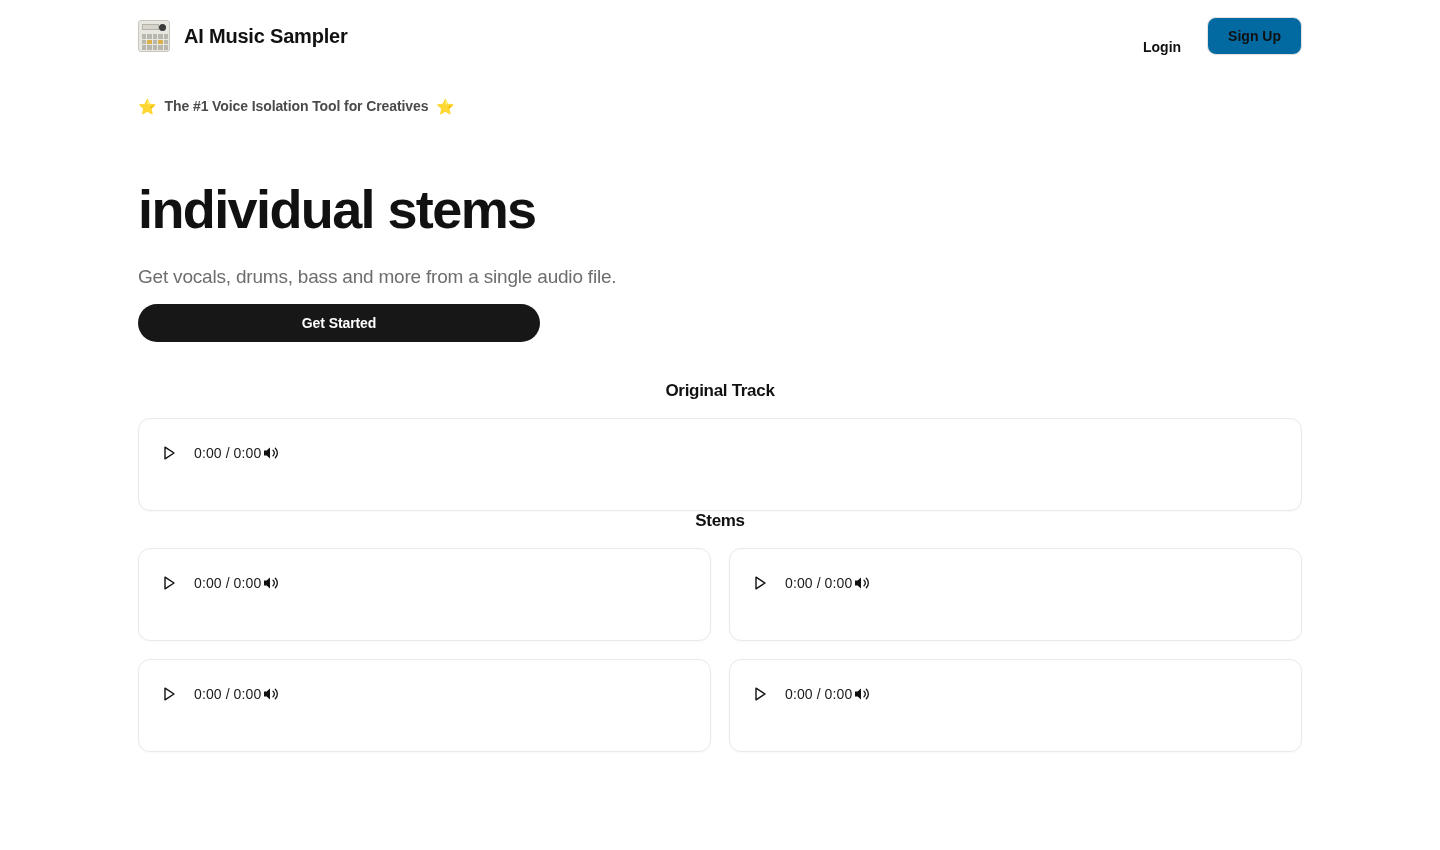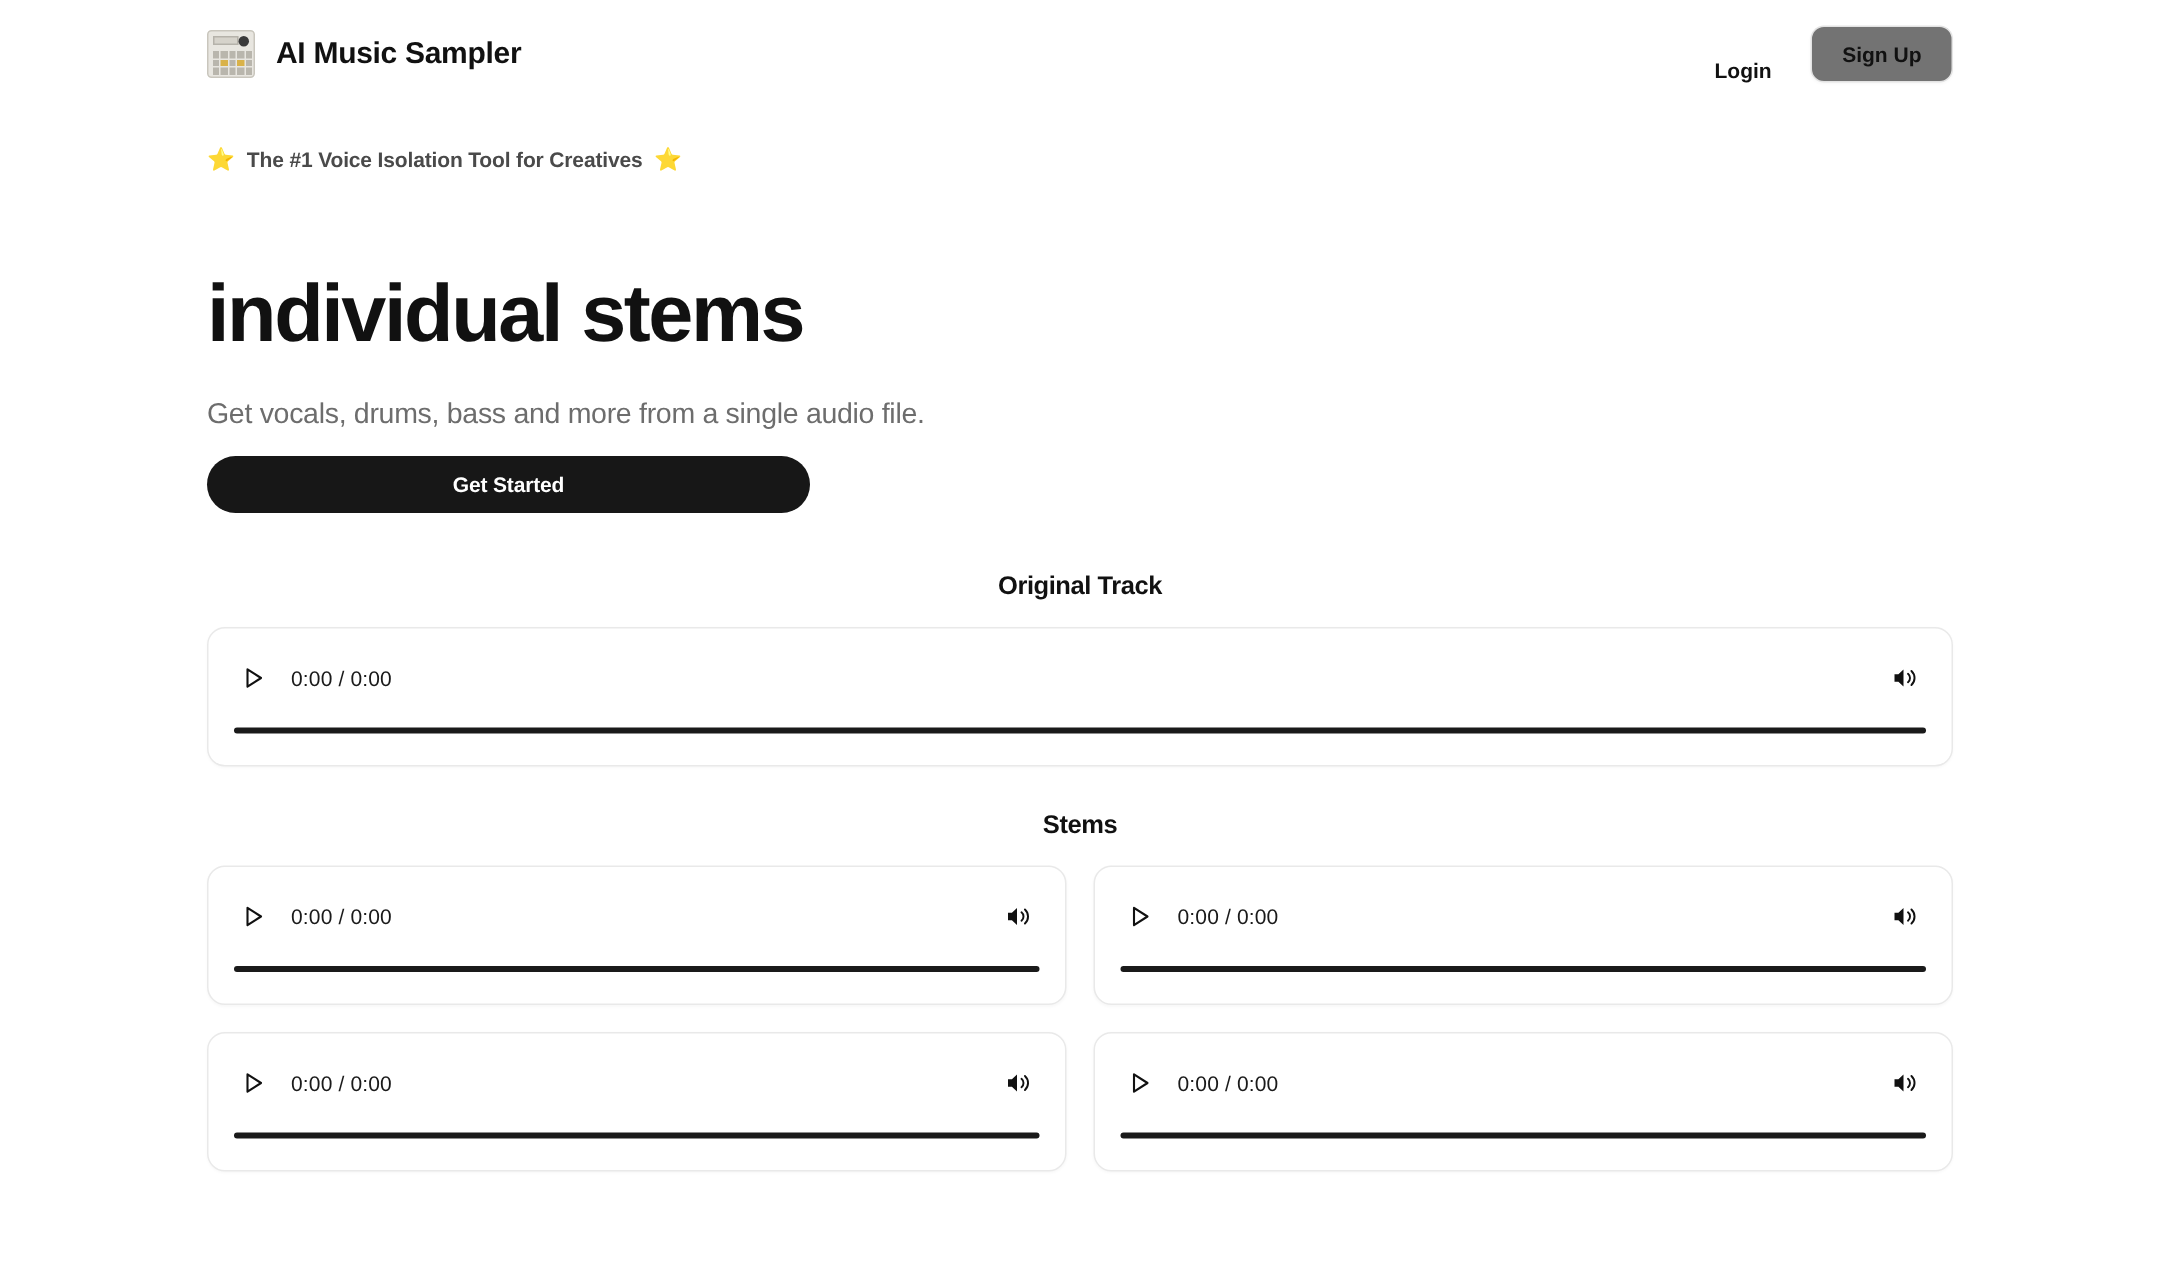--- a/index.html
+++ b/index.html
@@ -98,21 +98,21 @@
     cursor: pointer;
     background: none;
     border: none;
     font-family: inherit;
   }
 
   .signup-button {
     font-size: 14px;
     font-weight: 600;
     color: #111111;
-    background: #737373;
+    background: #0369a1;
     border: 1px solid #e3e3e3;
     border-radius: 9px;
     padding: 10px 20px;
     cursor: pointer;
     font-family: inherit;
     box-shadow: 0 1px 2px rgba(0,0,0,0.03);
   }
 
   
   .main {
@@ -168,32 +168,32 @@
   }
 
   .section-title {
     font-size: 17px;
     font-weight: 700;
     color: #111111;
     letter-spacing: -0.3px;
     text-align: center;
   }
   .section-title.original { margin-top: 39px; }
-  .section-title.stems { margin-top: 29px; }
+  .section-title.stems { }
 
   
   .player-card {
     background: #ffffff;
     border: 1px solid #e9e9e9;
     border-radius: 12px;
     box-shadow: 0 1px 2px rgba(0,0,0,0.03);
     position: relative;
     height: 93px;
     display: flex;
-    flex-direction: column;
+    flex-direction: row;
     justify-content: space-between;
   }
 
   .player-top {
     display: flex;
     align-items: center;
     justify-content: space-between;
     padding: 0 21px;
     height: 68px;
   }

